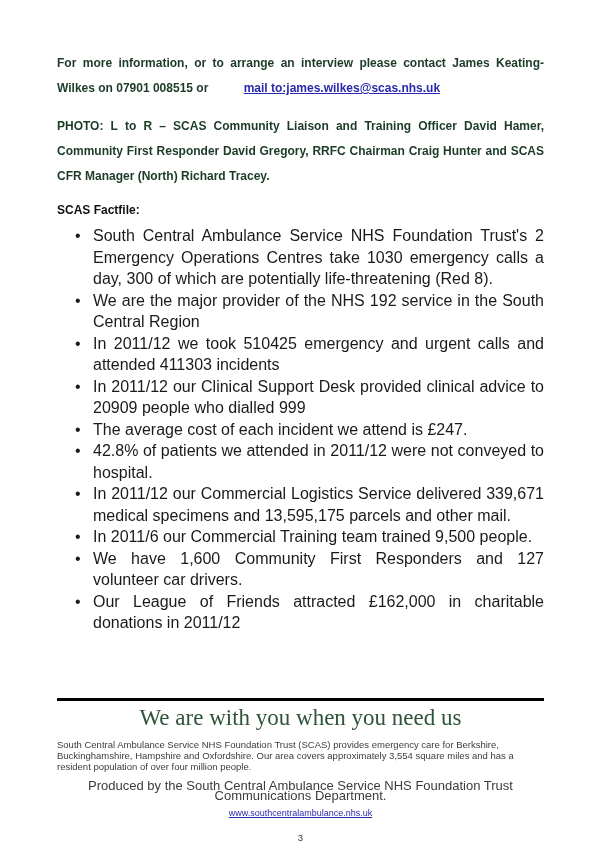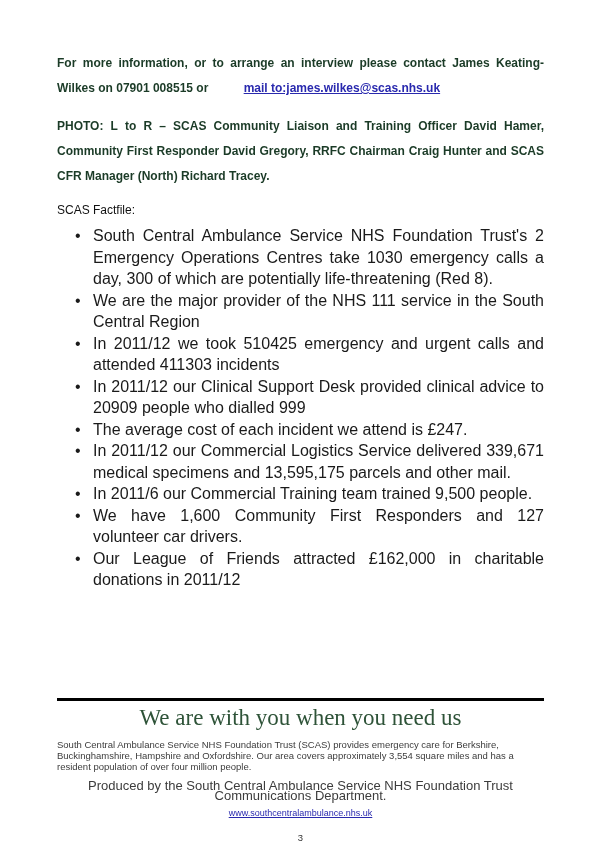--- a/index.html
+++ b/index.html
@@ -31,21 +31,21 @@
   .para-photo { margin-top: 13px; }
   .email-link {
     color: var(--link_blue, #2929ae);
     font-weight: bold;
     cursor: pointer;
     padding-left: 32px;
   }
   .factfile-heading {
     margin: 14px 0 0 0;
     font-size: 12px;
-    font-weight: normal;
+    font-weight: bold;
     line-height: 14px;
     color: #111111;
   }
   .factfile-list {
     margin: 8px 0 0 0;
     padding: 0 0 0 36px;
     list-style: none;
   }
   .factfile-list li {
     position: relative;
@@ -119,24 +119,25 @@
   <div class="content">
 
     <p class="green-para"><span>For more information, or to arrange an interview please contact James Keating-Wilkes on 07901 008515 or </span><a href="#" class="email-link">mail to:james.wilkes@scas.nhs.uk</a></p>
 
     <p class="green-para para-photo">PHOTO: L to R – SCAS Community Liaison and Training Officer David Hamer, Community First Responder David Gregory, RRFC Chairman Craig Hunter and SCAS CFR Manager (North) Richard Tracey.</p>
 
     <h3 class="factfile-heading">SCAS Factfile:</h3>
 
     <ul class="factfile-list">
       <li>South Central Ambulance Service NHS Foundation Trust's 2 Emergency Operations Centres take 1030 emergency calls a day, 300 of which are potentially life-threatening (Red 8).</li>
-      <li>We are the major provider of the NHS 111 service in the South Central Region</li>
+      <li>We are the major provider of the NHS 192 service in the South Central Region</li>
       <li>In 2011/12 we took 510425 emergency and urgent calls and attended 411303 incidents</li>
       <li>In 2011/12 our Clinical Support Desk provided clinical advice to 20909 people who dialled 999</li>
       <li>The average cost of each incident we attend is £247.</li>
+      <li>42.8% of patients we attended in 2011/12 were not conveyed to hospital.</li>
       <li>In 2011/12 our Commercial Logistics Service delivered 339,671 medical specimens and 13,595,175 parcels and other mail.</li>
       <li>In 2011/6 our Commercial Training team trained 9,500 people.</li>
       <li>We have 1,600 Community First Responders and 127 volunteer car drivers.</li>
       <li>Our League of Friends attracted £162,000 in charitable donations in 2011/12</li>
     </ul>
   </div>
 
   <div class="footer">
     <div class="footer-rule"></div>
     <div class="tagline">We are with you when you need us</div>

